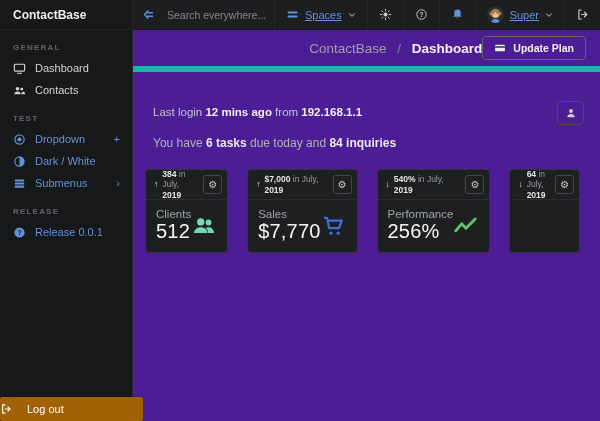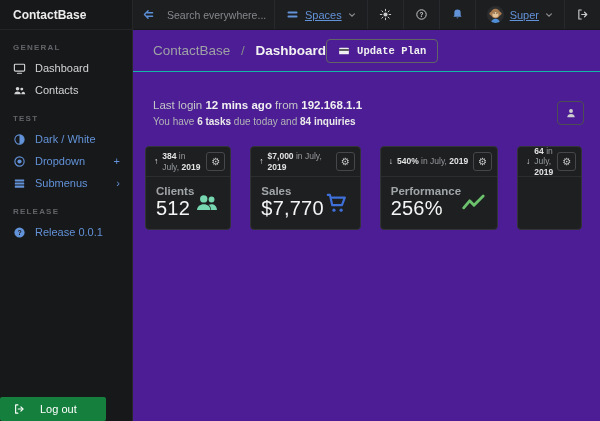--- a/index.html
+++ b/index.html
@@ -9,69 +9,69 @@
 
   
   .sidebar { position:absolute; left:0; top:0; bottom:0; width:133px; background:#17181a; border-right:1px solid #262729; z-index:5; }
   .brand { height:30px; line-height:30px; padding-left:13px; font-size:12px; font-weight:700; color:#ececec; border-bottom:1px solid #242528; }
   .section-label { font-size:8px; font-weight:700; letter-spacing:1.2px; color:#626568; padding:13px 0 5px 13px; }
   .nav-item { display:flex; align-items:center; gap:9px; height:22px; padding:0 12px 0 13px; font-size:11px; color:#d2d4d6; cursor:pointer; }
   .nav-item.blue { color:#6292d8; }
   .nav-item .nicon { width:13px; height:13px; display:flex; flex:none; }
   .nav-item .nicon svg { width:13px; height:13px; }
   .nav-suffix { margin-left:auto; font-size:11px; color:#6292d8; }
-  .logout { position:absolute; bottom:0; left:0; width:106px; height:24px; background:#15803d; border:none; border-radius:2px; color:#fff; font-size:11px; font-family:inherit; display:flex; align-items:center; gap:15px; padding-left:13px; cursor:pointer; }
+  .logout { position:absolute; bottom:0; left:0; width:143px; height:24px; background:#a16207; border:none; border-radius:2px; color:#fff; font-size:11px; font-family:inherit; display:flex; align-items:center; gap:15px; cursor:pointer; }
   .logout svg { width:12px; height:12px; }
 
   
   .main { position:absolute; left:133px; top:0; right:0; bottom:0; background:#4c1d95; }
 
   
   .navbar { height:30px; background:#1d1e20; border-bottom:1px solid #161719; display:flex; align-items:stretch; }
   .collapse { width:30px; display:flex; align-items:center; justify-content:center; color:#5b8fd9; cursor:pointer; }
   .collapse svg { width:13px; height:13px; }
   .search { flex:1; min-width:0; background:transparent; border:none; outline:none; color:#d0d2d4; font-size:10.5px; font-family:inherit; padding:0 8px 0 4px; }
   .search::placeholder { color:#85888b; }
   .nav-seg { display:flex; align-items:center; gap:6px; padding:0 11px; border-left:1px solid #28292c; cursor:pointer; font-size:11px; color:#c9cbcd; flex:none; }
   .nav-seg svg { width:13px; height:13px; }
   .nav-seg .chev svg { width:8px; height:8px; }
   .seg-blue { color:#6292d8;text-decoration:underline; }
   .chev { color:#8a8d90; display:flex; }
   .avatar { width:17px; height:17px; border-radius:50%; overflow:hidden; display:flex; background:#2b2c2e; }
   .avatar svg { width:17px; height:17px; }
 
   
-  .breadcrumb-bar { height:42px; display:flex; align-items:center; justify-content:flex-start; padding:0 14px 0 20px; border-bottom:1px solid #14b8a6; }
+  .breadcrumb-bar { height:42px; display:flex; align-items:center; justify-content:flex-end; padding:0 14px 0 20px; border-bottom:6px solid #14b8a6; }
   .breadcrumb { font-size:13.5px; }
   .bc-parent { color:#9fa2a5; cursor:pointer; }
   .bc-sep { color:#84878a; margin:0 7px; }
   .bc-current { color:#f2f2f2; font-weight:700; }
-  .update-plan { display:flex; align-items:center; gap:7px; background:transparent; border:1px solid #626466; border-radius:4px; color:#f0f0f0; font-size:10.5px; font-weight:700; font-family:Liberation Mono, monospace; padding:5px 11px; cursor:pointer; }
+  .update-plan { display:flex; align-items:center; gap:7px; background:transparent; border:1px solid #626466; border-radius:4px; color:#f0f0f0; font-size:10.5px; font-weight:700; font-family:Liberation Sans, sans-serif; padding:5px 11px; cursor:pointer; }
   .update-plan svg { width:12px; height:12px; }
 
   
   .welcome { display:flex; justify-content:space-between; padding:15px 16px 0 20px; }
   .welcome h1 { font-size:18px; font-weight:600; color:#f1f1f1; letter-spacing:.2px; }
-  .login-line { margin-top:12px; font-size:11.5px; color:#c3c5c7; }
+  .login-line { margin-top:19px; font-size:11.5px; color:#c3c5c7; }
   .login-line b { color:#f0f0f0; }
-  .tasks-line { margin-top:5px; font-size:10px; color:#b2b4b6; }
+  .tasks-line { margin-top:18px; font-size:12px; color:#b2b4b6; }
   .tasks-line b { color:#e9e9e9; }
   .profile-btn { width:27px; height:24px; margin-top:14px; background:transparent; border:1px solid #4c4e51; border-radius:4px; color:#cfcfcf; display:flex; align-items:center; justify-content:center; cursor:pointer; flex:none; }
   .profile-btn svg { width:12px; height:12px; }
 
   
   .cards { display:grid; grid-template-columns:repeat(4,1fr); gap:19px; margin:19px 20px 0 12px; }
   .card { background:#1d1f21; border:1px solid #323437; border-radius:4px; }
   .card-head { height:30px; display:flex; align-items:center; justify-content:space-between; gap:4px; padding:0 5px 0 8px; border-bottom:1px solid #2b2d30; }
   .trend { display:flex; align-items:center; gap:4px; font-size:8.5px; line-height:1.25; color:#97999c; min-width:0; }
   .trend .arrow { font-weight:700; color:#e3e3e3; flex:none; }
   .trend b { color:#e3e3e3; }
   .gear-btn { width:19px; height:19px; flex:none; background:transparent; border:1px solid #45474a; border-radius:3px; color:#c9c9c9; font-size:10px; line-height:1; display:flex; align-items:center; justify-content:center; cursor:pointer; padding:0; }
   .card-body { display:flex; align-items:center; justify-content:space-between; padding:8px 10px 9px 10px; }
-  .metric-label { font-size:11.5px; color:#a2a5a8;font-weight:bold; }
+  .metric-label { font-size:11.5px; color:#a2a5a8; }
   .metric-value { font-size:20px; font-weight:500; color:#f5f5f5; line-height:1.15; letter-spacing:.2px; }
   .metric-icon { display:flex; flex:none; }
   .metric-icon svg { width:26px; height:26px; }
   .c-mint { color:#76d7b1; } .c-cart { color:#3f6fd8; } .c-green { color:#6cc16c; } .c-rose { color:#e25b6e; }
 </style>
 </head>
 <body>
 
 <div class="app">
 
@@ -97,35 +97,35 @@
             <path d="M10.2 12.6c.1-1.6 1-2.9 2.5-3.1 1.3.2 2.2 1.4 2.3 3.1z"></path>
           </svg>
       </span>
       <span>Contacts</span>
     </div>
 
     <div class="section-label">TEST</div>
     <div class="nav-item blue">
       <span class="nicon">
         <svg viewBox="0 0 16 16">
+            <circle cx="8" cy="8" r="5.7" fill="none" stroke="currentColor" stroke-width="1.4"></circle>
+            <circle cx="8" cy="8" r="2.6" fill="currentColor"></circle>
+          </svg>
+      </span>
+      <span>Dropdown</span>
+      <span class="nav-suffix">+</span>
+    </div>
+    <div class="nav-item blue">
+      <span class="nicon">
+        <svg viewBox="0 0 16 16">
             <circle cx="8" cy="8" r="5.7" fill="none" stroke="currentColor" stroke-width="1.3"></circle>
             <path d="M8 2.3a5.7 5.7 0 010 11.4z" fill="currentColor"></path>
           </svg>
       </span>
       <span>Dark / White</span>
-    </div>
-    <div class="nav-item blue">
-      <span class="nicon">
-        <svg viewBox="0 0 16 16">
-            <circle cx="8" cy="8" r="5.7" fill="none" stroke="currentColor" stroke-width="1.4"></circle>
-            <circle cx="8" cy="8" r="2.6" fill="currentColor"></circle>
-          </svg>
-      </span>
-      <span>Dropdown</span>
-      <span class="nav-suffix">+</span>
     </div>
     <div class="nav-item blue">
       <span class="nicon">
         <svg viewBox="0 0 16 16" fill="currentColor">
             <rect x="2.2" y="3" width="11.6" height="2.5" rx="0.5"></rect>
             <rect x="2.2" y="6.8" width="11.6" height="2.5" rx="0.5"></rect>
             <rect x="2.2" y="10.6" width="11.6" height="2.5" rx="0.5"></rect>
           </svg>
       </span>
       <span>Submenus</span>

